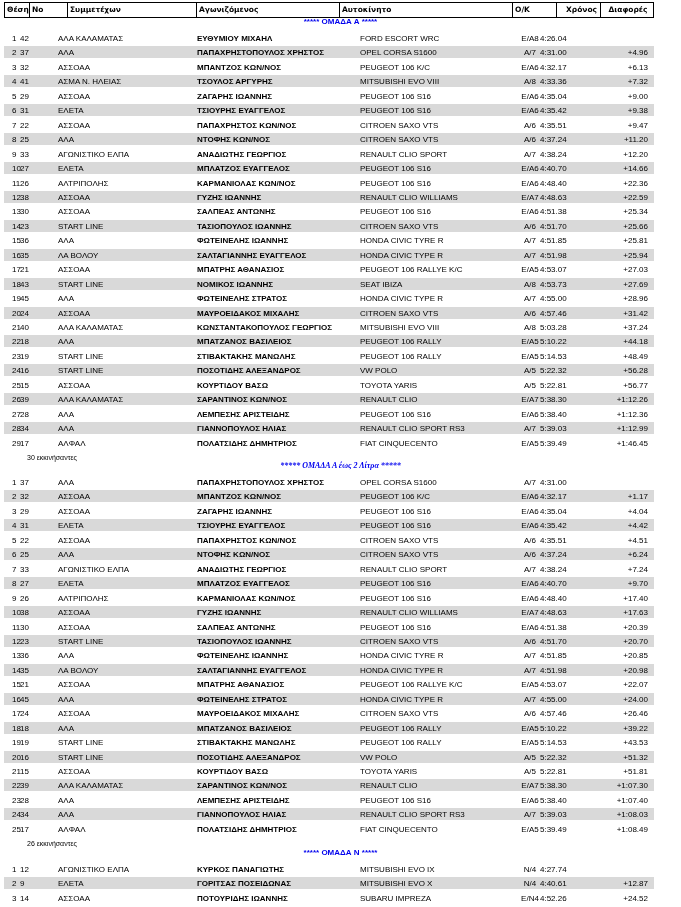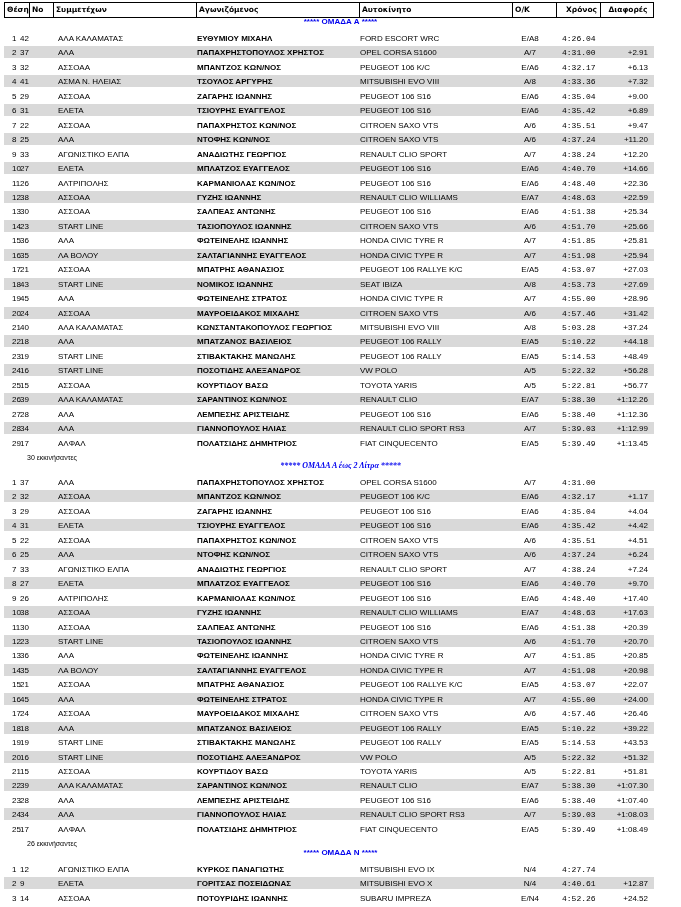--- a/index.html
+++ b/index.html
@@ -21,33 +21,33 @@
   .sec-title.serif-title { font-family: Liberation Serif, serif; font-style: italic; font-weight: bold; }
   .row { position: absolute; left: 4px; width: 650px; height: 12px; line-height: 13px; }
   .row.alt { background: #d9d9d9; }
   .row span { position: absolute; top: 0; white-space: nowrap; }
   .c-pos { left: 8px; }
   .c-no { left: 16px; }
   .c-club { left: 54px; }
   .c-drv { left: 193px; font-weight: bold; }
   .c-car { left: 356px; }
   .c-cls { left: 506px; width: 40px; text-align: center; }
-  .c-time { left: 558px; font-family: Liberation Mono, monospace; }
+  .c-time { left: 536px; }
   .c-diff { left: 590px; width: 54px; text-align: right; }
   .starters { position: absolute; left: 27px; height: 12px; line-height: 12px; font-size: 7px; }
 </style>
 </head>
 <body>
 
 <div class="hdr">
   <span style="left:0;width:25px">Θέση</span>
   <span style="left:25px;width:24px">Νο</span>
-  <span style="left:49px;width:143px;">Συμμετέχων</span>
+  <span style="left:63px;width:143px;">Συμμετέχων</span>
   <span style="left:192px;width:163px">Αγωνιζόμενος</span>
-  <span style="left:355px;width:153px">Αυτοκίνητο</span>
+  <span style="left:335px;width:153px">Αυτοκίνητο</span>
   <span style="left:508px;width:44px;">Ο/Κ</span>
   <span style="left:552px;width:44px;text-align:right;padding-right:3px">Χρόνος</span>
   <span class="last" style="left:596px;width:54px;text-align:center">Διαφορές</span>
 </div>
 
 <div id="results">
     <div class="sec-title" style="top: 16px;">***** ΟΜΑΔΑ Α *****</div>
     <div class="row" style="top: 32px;">
       <span class="c-pos">1</span>
       <span class="c-no">42</span>
@@ -59,21 +59,21 @@
       <span class="c-diff"></span>
     </div>
     <div class="row alt" style="top: 46.45px;">
       <span class="c-pos">2</span>
       <span class="c-no">37</span>
       <span class="c-club">ΑΛΑ</span>
       <span class="c-drv">ΠΑΠΑΧΡΗΣΤΟΠΟΥΛΟΣ ΧΡΗΣΤΟΣ</span>
       <span class="c-car">OPEL CORSA S1600</span>
       <span class="c-cls">A/7</span>
       <span class="c-time">4:31.00</span>
-      <span class="c-diff">+2.91</span>
+      <span class="c-diff">+4.96</span>
     </div>
     <div class="row" style="top: 60.9px;">
       <span class="c-pos">3</span>
       <span class="c-no">32</span>
       <span class="c-club">ΑΣΣΟΑΑ</span>
       <span class="c-drv">ΜΠΑΝΤΖΟΣ ΚΩΝ/ΝΟΣ</span>
       <span class="c-car">PEUGEOT 106 K/C</span>
       <span class="c-cls">E/A6</span>
       <span class="c-time">4:32.17</span>
       <span class="c-diff">+6.13</span>
@@ -99,21 +99,21 @@
       <span class="c-diff">+9.00</span>
     </div>
     <div class="row alt" style="top: 104.25px;">
       <span class="c-pos">6</span>
       <span class="c-no">31</span>
       <span class="c-club">ΕΛΕΤΑ</span>
       <span class="c-drv">ΤΣΙΟΥΡΗΣ ΕΥΑΓΓΕΛΟΣ</span>
       <span class="c-car">PEUGEOT 106 S16</span>
       <span class="c-cls">E/A6</span>
       <span class="c-time">4:35.42</span>
-      <span class="c-diff">+6.89</span>
+      <span class="c-diff">+9.38</span>
     </div>
     <div class="row" style="top: 118.7px;">
       <span class="c-pos">7</span>
       <span class="c-no">22</span>
       <span class="c-club">ΑΣΣΟΑΑ</span>
       <span class="c-drv">ΠΑΠΑΧΡΗΣΤΟΣ ΚΩΝ/ΝΟΣ</span>
       <span class="c-car">CITROEN SAXO VTS</span>
       <span class="c-cls">A/6</span>
       <span class="c-time">4:35.51</span>
       <span class="c-diff">+9.47</span>
@@ -329,21 +329,21 @@
       <span class="c-diff">+1:12.99</span>
     </div>
     <div class="row" style="top: 436.6px;">
       <span class="c-pos">29</span>
       <span class="c-no">17</span>
       <span class="c-club">ΑΛΦΑΛ</span>
       <span class="c-drv">ΠΟΛΑΤΣΙΔΗΣ ΔΗΜΗΤΡΙΟΣ</span>
       <span class="c-car">FIAT CINQUECENTO</span>
       <span class="c-cls">E/A5</span>
       <span class="c-time">5:39.49</span>
-      <span class="c-diff">+1:13.45</span>
+      <span class="c-diff">+1:46.45</span>
     </div>
     <div class="starters" style="top: 452.05px;">30 εκκινήσαντες</div>
     <div class="sec-title serif-title" style="top: 460px;">***** ΟΜΑΔΑ Α έως 2 Λίτρα *****</div>
     <div class="row" style="top: 476px;">
       <span class="c-pos">1</span>
       <span class="c-no">37</span>
       <span class="c-club">ΑΛΑ</span>
       <span class="c-drv">ΠΑΠΑΧΡΗΣΤΟΠΟΥΛΟΣ ΧΡΗΣΤΟΣ</span>
       <span class="c-car">OPEL CORSA S1600</span>
       <span class="c-cls">A/7</span>

